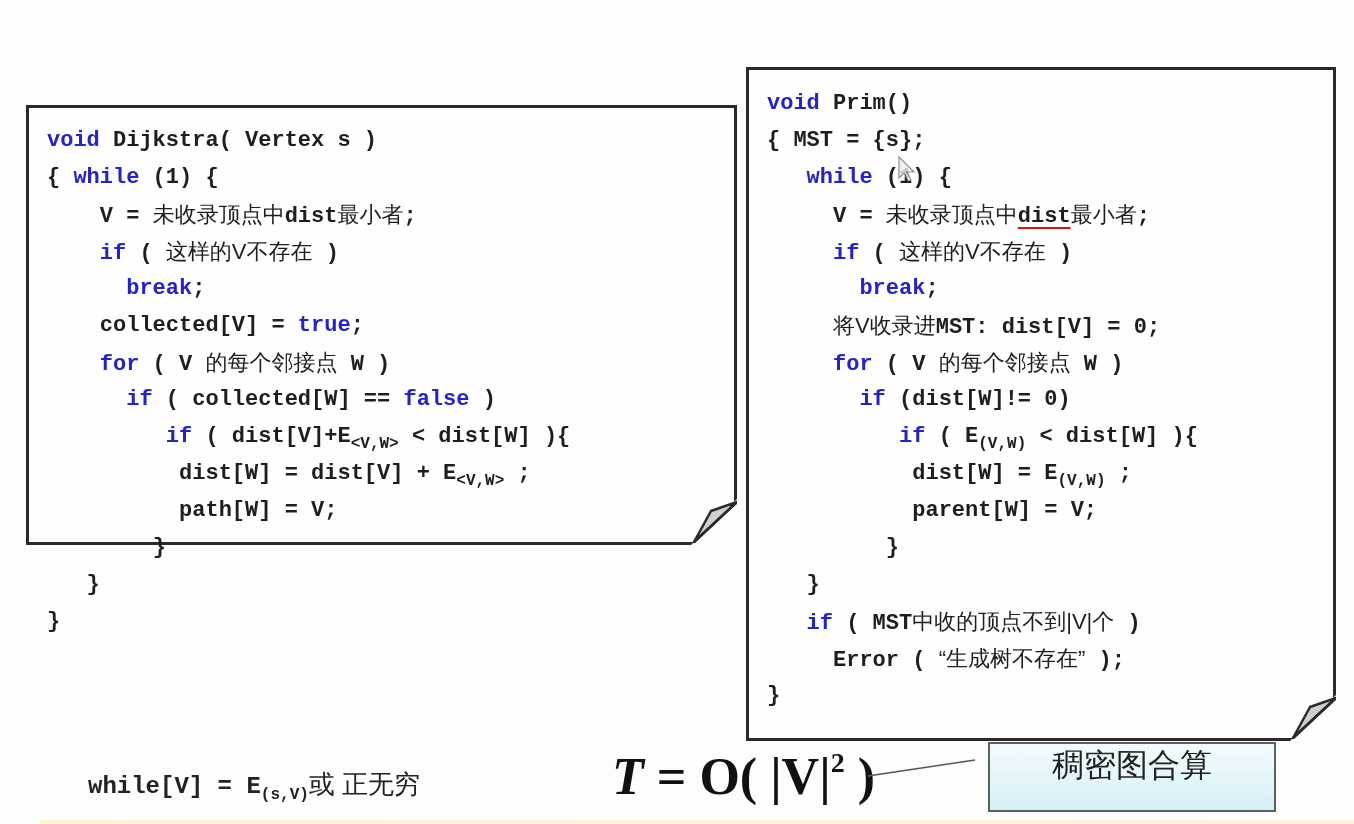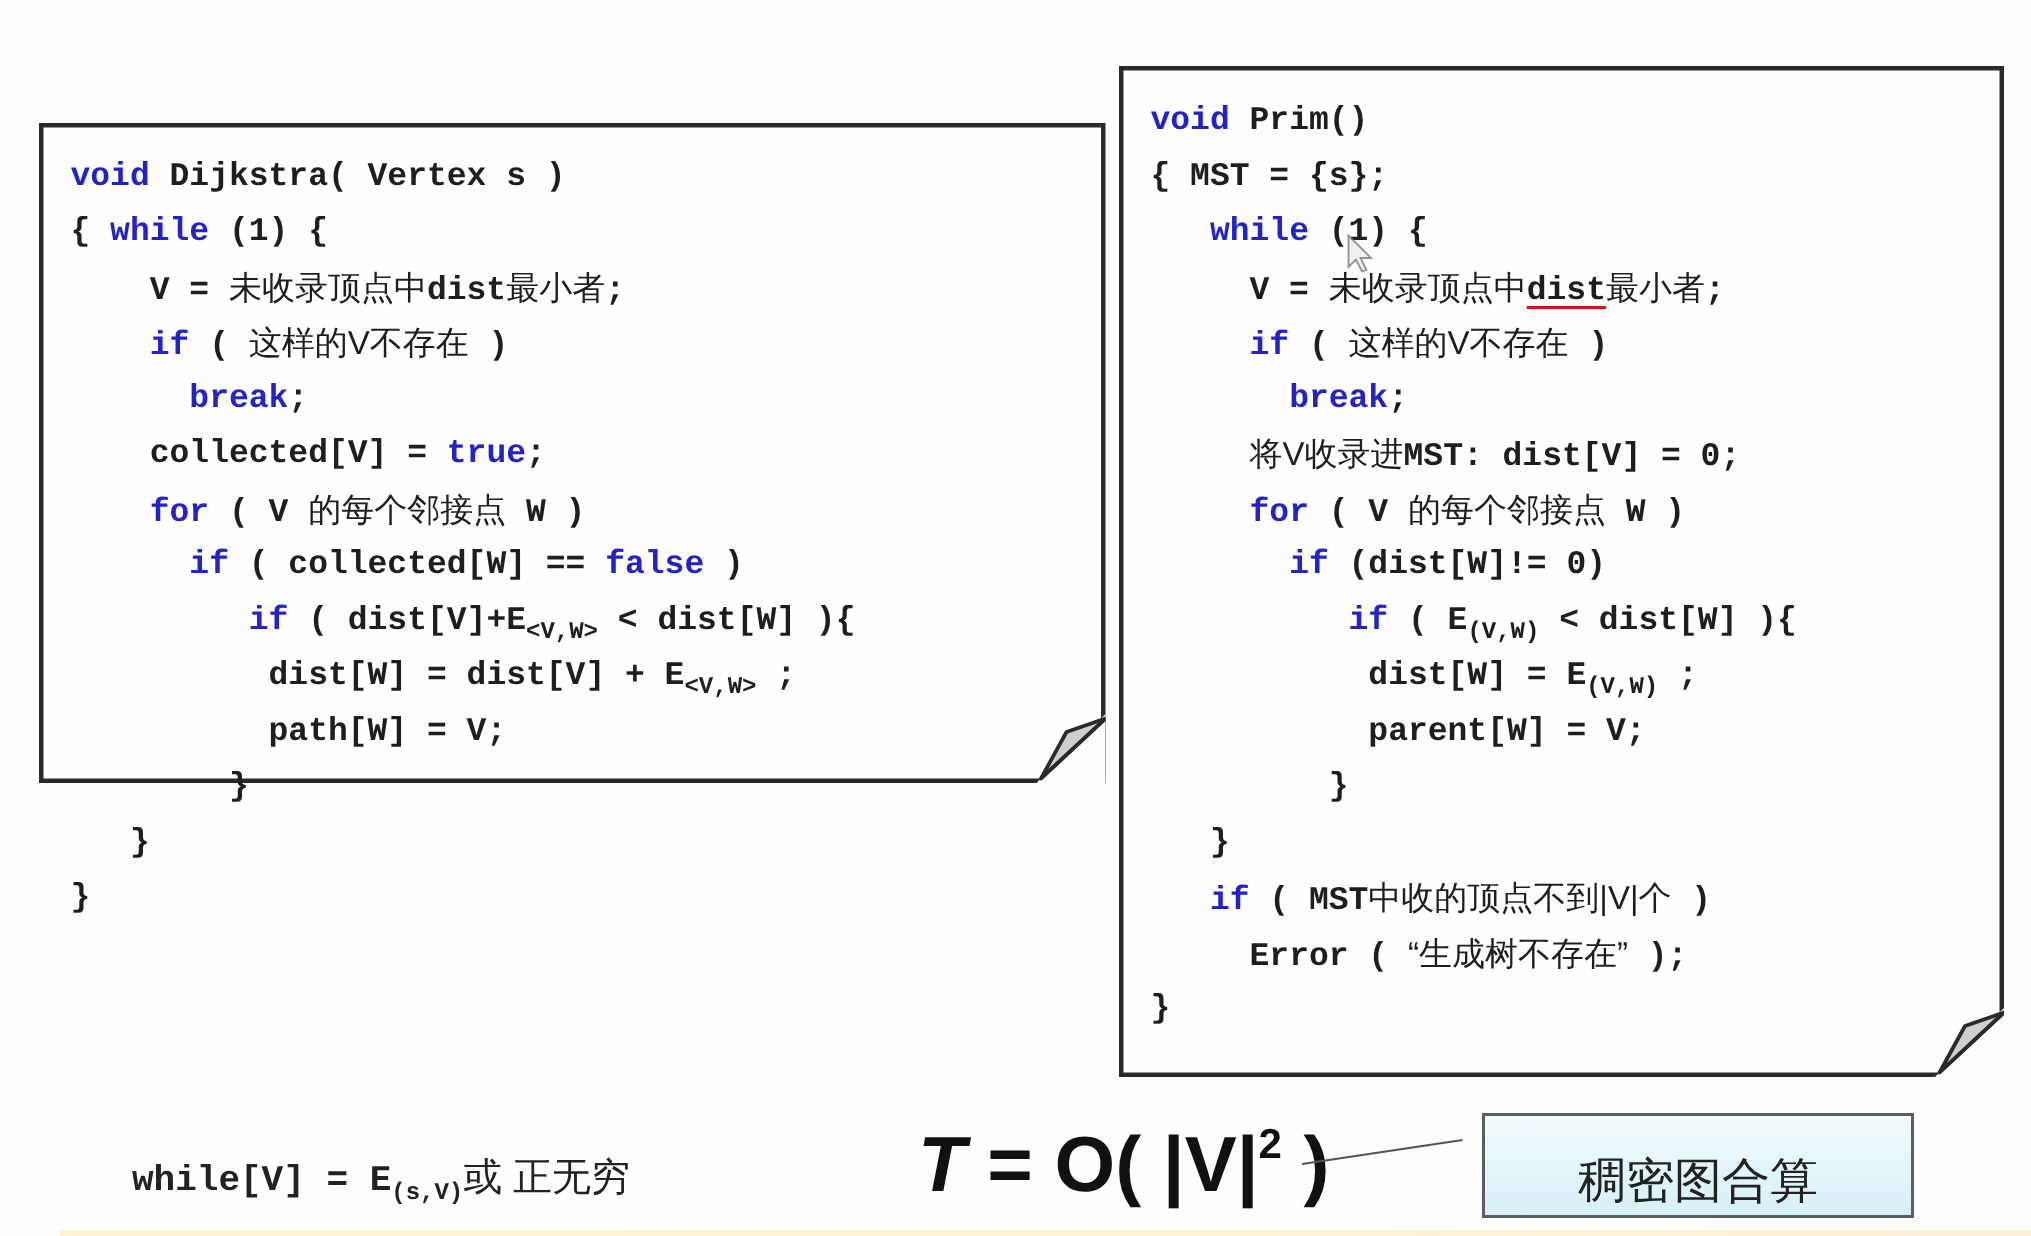--- a/index.html
+++ b/index.html
@@ -6,20 +6,21 @@
   body {
     width: 1354px; height: 824px; position: relative; overflow: hidden;
     background: #fdfdfd;
     font-family: "Liberation Mono", "DejaVu Sans Mono", monospace;
     color: #222;
   }
   .card {
     position: absolute; background: #fefefe;
     border: 3px solid #2a2a2a;
     box-sizing: border-box;
+    margin-top: 23px;
   }
   .card .curl {
     position: absolute; right: -3px; bottom: -3px; width: 46px; height: 46px;
   }
   .code {
     position: absolute; left: 0; top: 0;
     font-weight: bold; font-size: 22px; line-height: 37px;
     white-space: pre; color: #1e1e1e;
   }
   .kw { color: #2323c8; }
@@ -28,31 +29,31 @@
   .ul { text-decoration: underline; text-decoration-color: #e01010; text-decoration-thickness: 2px; text-underline-offset: 5px; }
   .line { display: block; height: 37px; }
   #dijkstra { left: 26px; top: 82px; width: 711px; height: 440px; }
   #prim { left: 746px; top: 44px; width: 590px; height: 674px; }
   #init-notes {
     position: absolute; left: 88px; top: 674px;
     font-weight: bold; font-size: 24px; line-height: 44px; white-space: pre;
   }
   #complexity {
     position: absolute; left: 612px; top: 742px;
-    font-family: Liberation Sans, sans-serif; font-weight: bold;
+    font-family: Liberation Serif, serif; font-weight: bold;
     font-size: 52px; line-height: 70px; color: #111; white-space: pre;
   }
   #complexity .it { font-style: italic; }
   #complexity sup { font-size: 28px; vertical-align: 22px; line-height: 0; }
   #callout-line { position: absolute; left: 0; top: 0; width: 1354px; height: 824px; pointer-events: none; }
   #callout {
     position: absolute; left: 988px; top: 742px; width: 288px; height: 70px;
     box-sizing: border-box; border: 2px solid #5a5f62;
     background: linear-gradient(to bottom, #f2fbfd 0%, #d6f1f6 100%);
-    display: flex; align-items: flex-end; justify-content: center;
+    display: flex; align-items: flex-start; justify-content: center;
     font-family: "DejaVu Serif", "Liberation Serif", serif; font-size: 32px; color: #222;
   }
   #bottom-strip {
     position: absolute; left: 40px; top: 820px; width: 1314px; height: 4px;
     background: linear-gradient(to right, #fff4d0, #fdf0d8);
   }
   #cursor { position: absolute; left: 898px; top: 156px; width: 18px; height: 26px; }
 </style>
 </head>
 <body>

